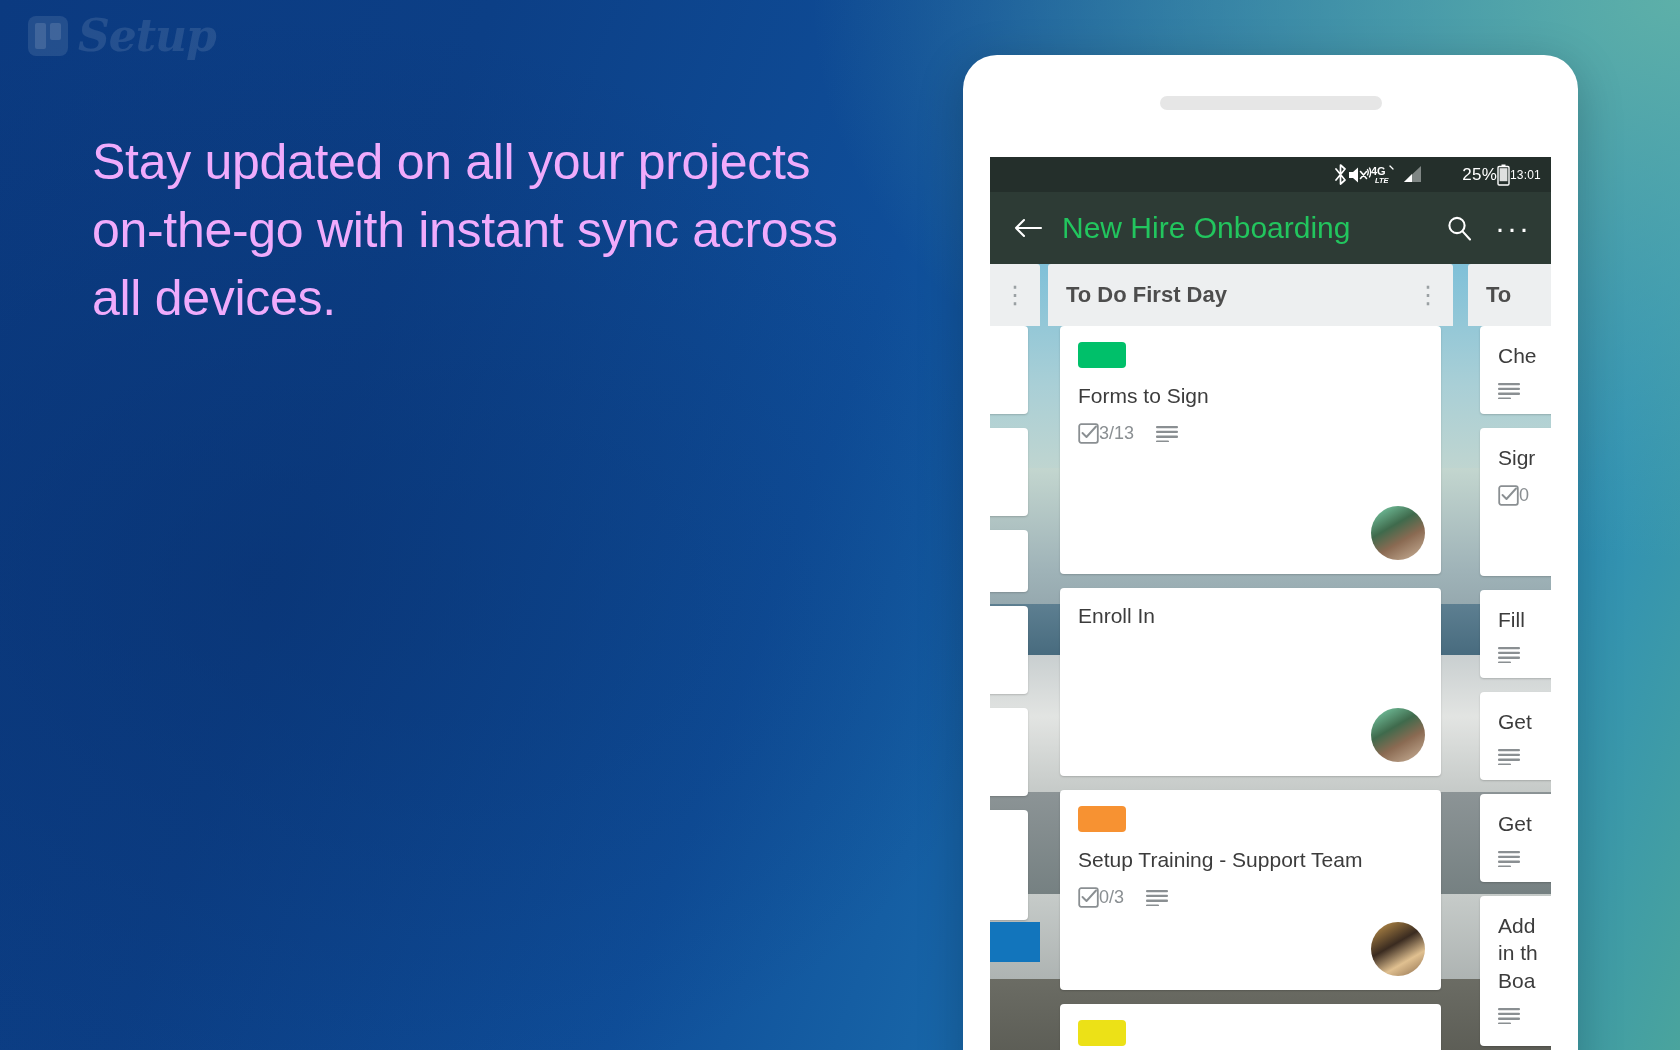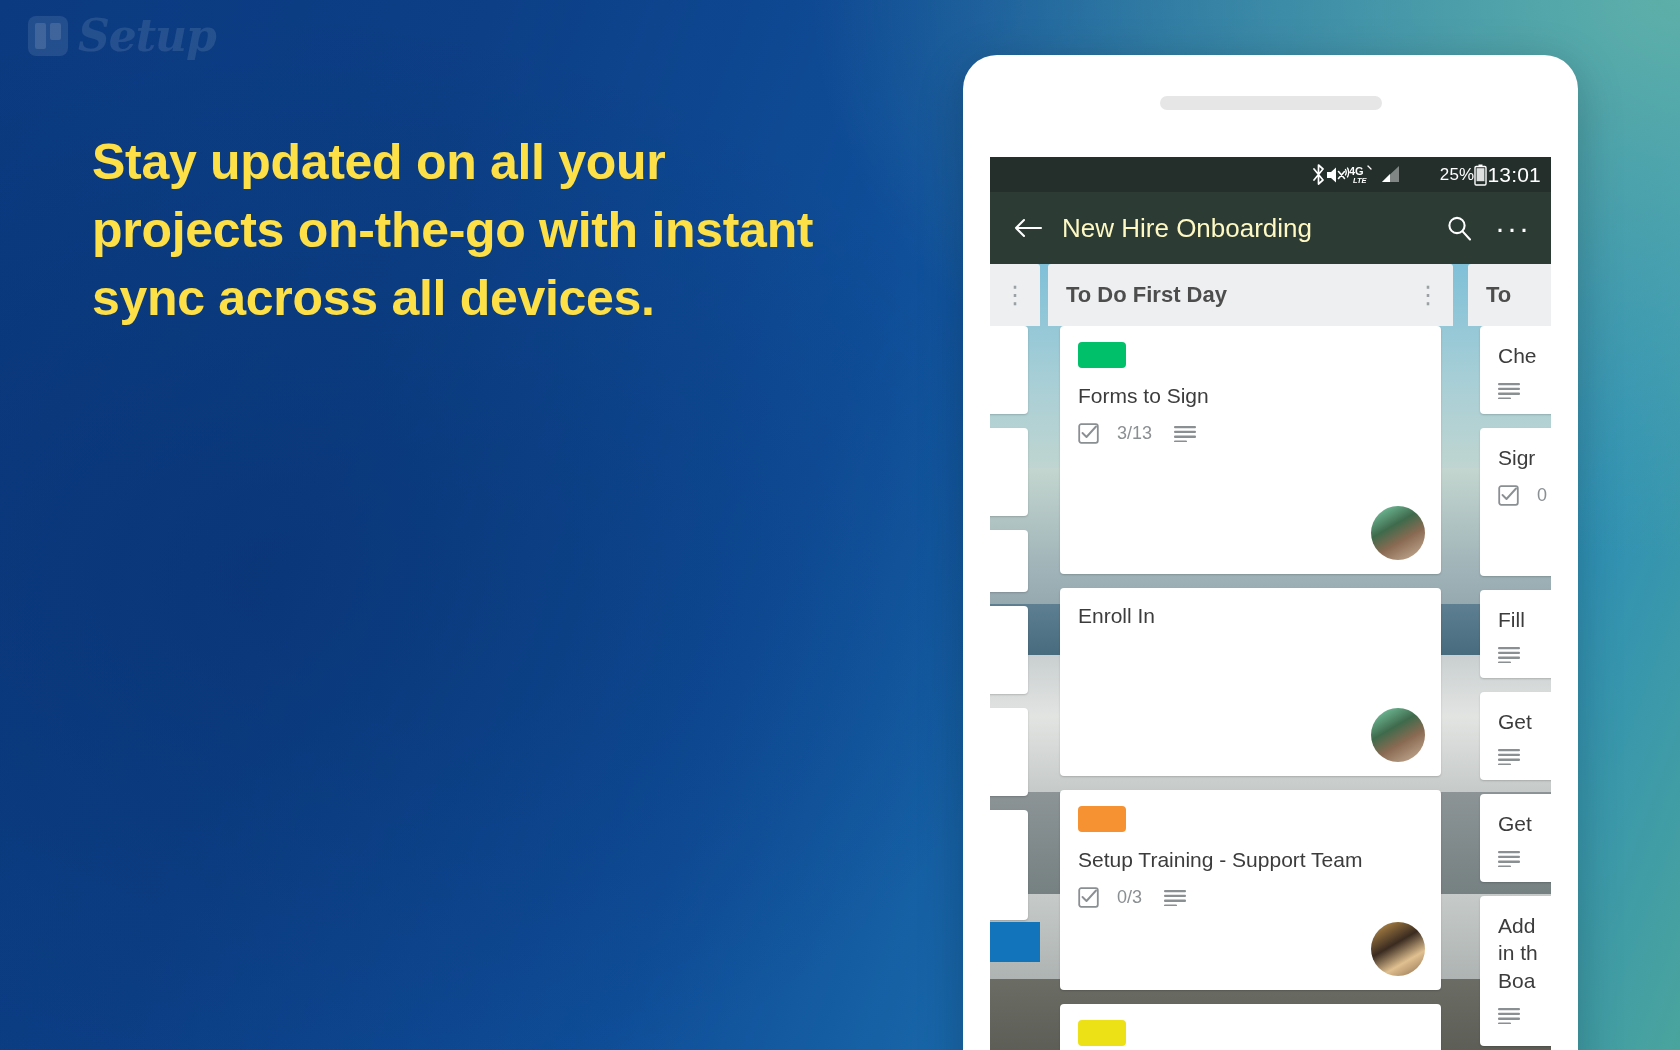--- a/index.html
+++ b/index.html
@@ -43,22 +43,22 @@
     font-family:"DejaVu Serif", serif;
     font-style:italic; font-weight:700;
     font-size:44px; letter-spacing:-1px;
     color:rgba(255,255,255,0.11);
     line-height:1;
   }
 
   
   #headline {
     position:absolute; left:92px; top:128px; width:760px;
-    color:#fde047;
-    font-size:50px; font-weight:700; line-height:1.36;
+    color:#f0abfc;
+    font-size:50px; font-weight:400; line-height:1.36;
     letter-spacing:-0.3px;
   }
 
   
   #phone {
     position:absolute; left:963px; top:55px;
     width:615px; height:1060px;
     background:#ffffff;
     border-radius:34px 34px 0 0;
     box-shadow:0 10px 46px rgba(0,0,0,0.22);
@@ -80,30 +80,30 @@
   
   #statusbar {
     height:35px; background:#242f2b;
     display:flex; align-items:center; justify-content:flex-end;
     padding:0 10px; 
     color:#ffffff; font-size:17px;
   }
   #statusbar .si { display:flex; align-items:center; }
   #statusbar svg { display:block; }
   #statusbar .pct { font-size:17px; letter-spacing:0.2px;margin-left:39px; }
-  #statusbar .clock { font-size:21px; letter-spacing:0.2px; }
+  #statusbar .clock { font-size:12px; letter-spacing:0.2px; }
 
   
   #appbar {
     height:72px; background:#2d3b35;
     display:flex; align-items:center; gap:14px;
     padding:0 18px;
   }
   #appbar .ab-title {
-    color:#fef9c3; font-size:26px; font-weight:400;
+    color:#22c55e; font-size:30px; font-weight:400;
     flex:1; white-space:nowrap;
   }
   #appbar .ab-ic { width:40px; display:flex; align-items:center; justify-content:center; cursor:pointer; }
   #appbar .dots { color:#fff; font-size:30px; letter-spacing:2px; line-height:0.6; }
 
   
   #board {
     position:absolute; left:0; right:0; top:107px; bottom:0;
     overflow:hidden;
   }
@@ -139,21 +139,21 @@
     background:#ffffff;
     border-radius:4px;
     margin:0 12px 14px 12px;
     padding:16px 18px 14px 18px;
     box-shadow:0 1px 2px rgba(0,0,0,0.18);
     position:relative;
   }
   .card .label { width:48px; height:26px; border-radius:4px; margin-bottom:14px; }
   .card .ctitle { font-size:21px; color:#3c3c3c; line-height:1.3; }
   .card .badges { display:flex; align-items:center; gap:22px; margin-top:14px; }
-  .badge { display:flex; align-items:center; gap:18px; color:#8a8f92; font-size:18px; }
+  .badge { display:flex; align-items:center; gap:0; color:#8a8f92; font-size:18px; }
   .badge svg { display:block; }
   .card .avatar {
     position:absolute; right:16px; bottom:14px;
     width:54px; height:54px; border-radius:50%;
     overflow:hidden;
   }
   .av-a { background:linear-gradient(150deg,#7fd6b0 0%,#3f6a4c 38%,#8a6a52 62%,#cdb59c 100%); }
   .av-b { background:linear-gradient(150deg,#c99a4e 0%,#3a2b20 42%,#e0c090 70%,#8a6a4a 100%); }
 
   

